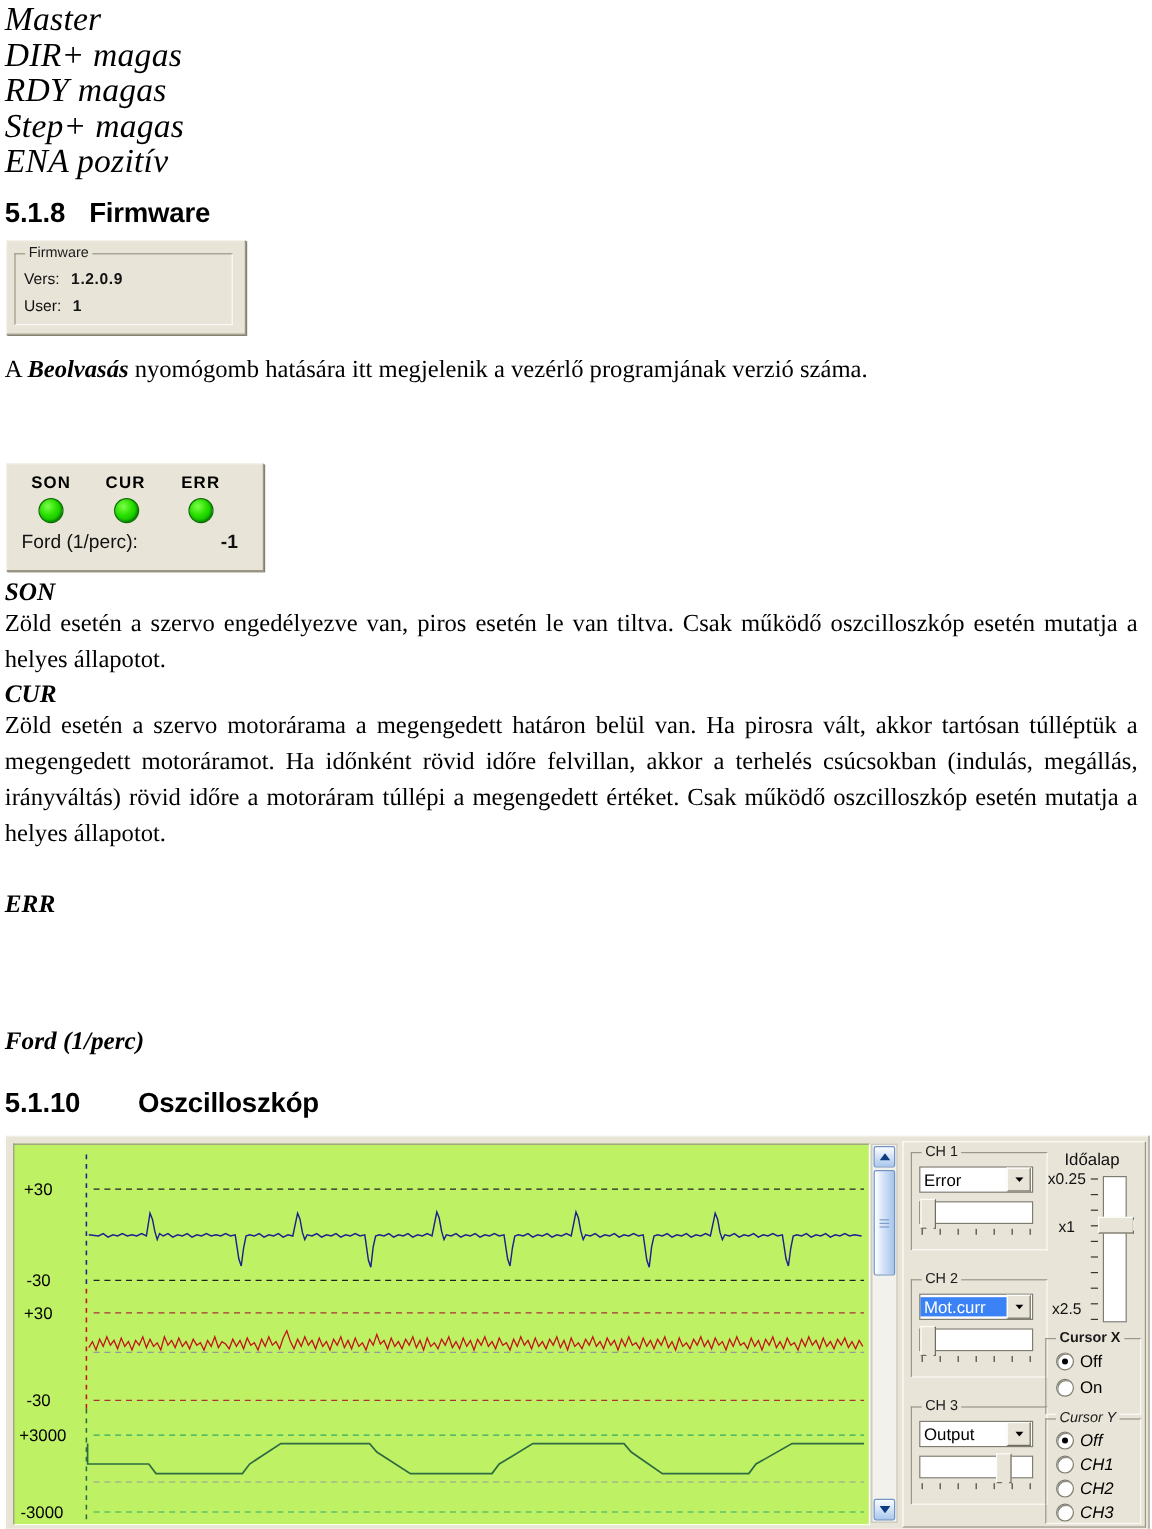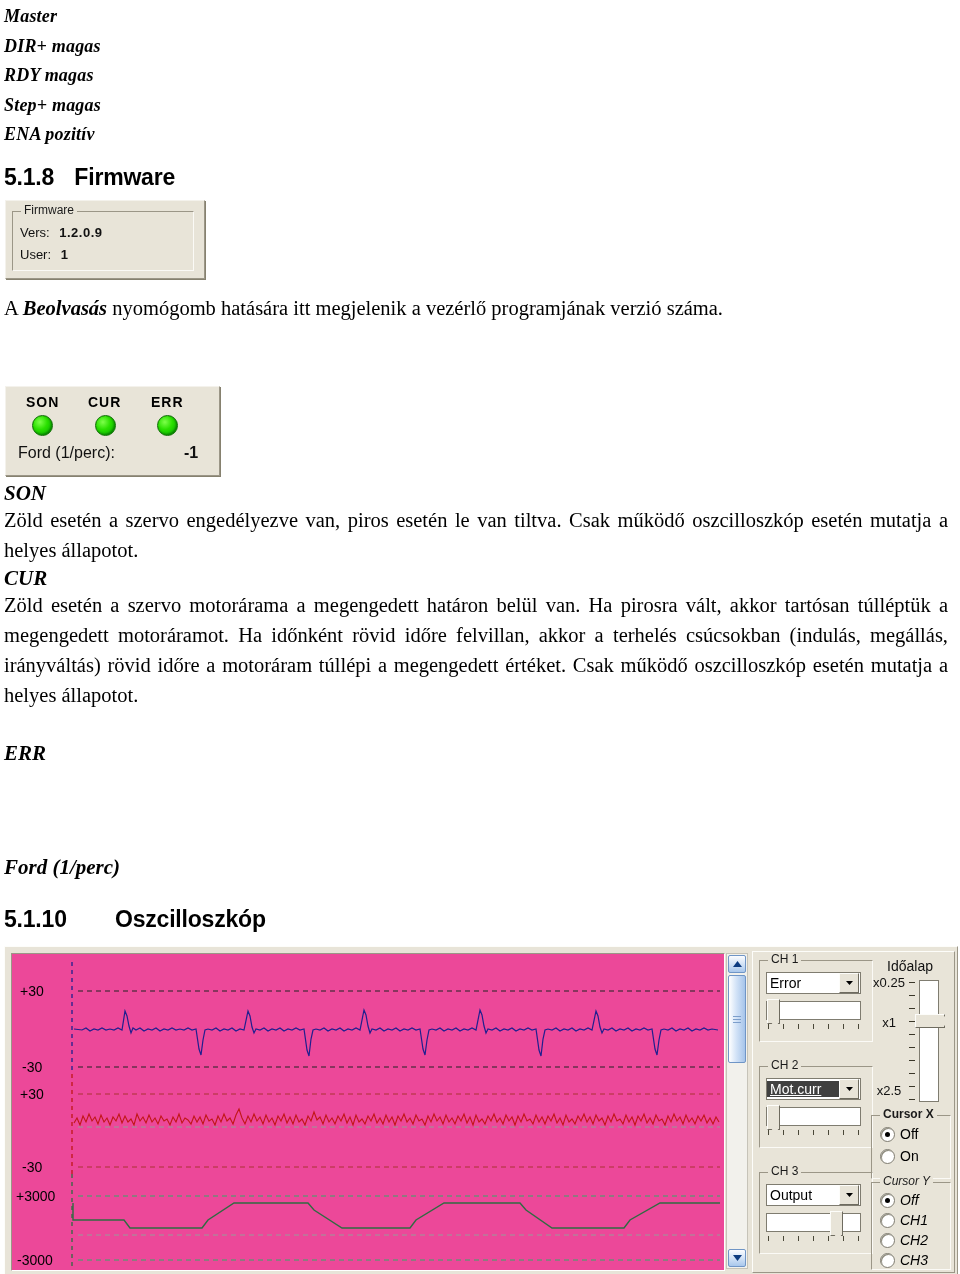--- a/index.html
+++ b/index.html
@@ -6,22 +6,22 @@
   body{
     width:960px;height:1274px;background:#ffffff;
     font-family:"Liberation Serif", serif;
     color:#000;overflow:hidden;position:relative;
   }
   .page{position:absolute;left:0;top:0;width:960px;height:1274px;}
 
   
   .sig-list{position:absolute;left:4px;top:2px;}
   .sig-list div{
-    font-family:"Liberation Serif",serif;font-weight:bold;font-style:italic;
-    font-size:18px;line-height:29.5px;letter-spacing:.2px;
+    font-family:"Liberation Serif",serif;font-weight:normal;font-style:italic;
+    font-size:28px;line-height:29.5px;letter-spacing:.2px;
   }
 
   
   .h2{
     position:absolute;font-family:"Liberation Sans",sans-serif;
     font-weight:bold;font-size:23px;letter-spacing:-.2px;white-space:nowrap;
   }
   .h2 .num{display:inline-block;}
   .h2 .ttl{display:inline-block;}
 
@@ -68,21 +68,21 @@
 
   
   #scope-window{
     position:absolute;left:4px;top:946px;width:952px;height:328px;
     background:#e8e4d8;border:1px solid #fdfdfa;
     border-right-color:#9b9687;border-bottom-color:#9b9687;
     font-family:"Liberation Sans",sans-serif;
   }
   #plot-frame{
     position:absolute;left:6px;top:6px;width:712px;height:316px;
-    background:#ec4899;border:1px solid #9b9687;
+    background:#bef264;border:1px solid #9b9687;
     border-right-color:#fff;border-bottom-color:#fff;overflow:hidden;
   }
   #plot-frame svg{display:block;}
 
   
   #scope-scrollbar{
     position:absolute;left:721px;top:6px;width:22px;height:316px;
     background:#f2f1ec;border:1px solid #c6c3b8;box-sizing:border-box;
   }
   .sbtn{
@@ -110,21 +110,21 @@
   }
   .chbox{position:absolute;width:112px;height:80px;}
   .combo{
     position:absolute;left:7px;top:12px;width:95px;height:22px;
     background:#fff;border:1px solid #7f7c70;box-sizing:border-box;
     display:flex;align-items:center;
   }
   .combo .txt{
     flex:1;font-size:14px;padding-left:3px;color:#000;white-space:nowrap;overflow:hidden;
   }
-  .combo .txt.sel{background:#404040;color:#fff;text-decoration:underline;}
+  .combo .txt.sel{background:#3b82f6;color:#fff;}
   .combo .arrow{
     width:18px;height:18px;margin-right:1px;flex:0 0 auto;
     background:#e8e4d8;border:1px solid #fdfdfa;
     border-right-color:#6e6b5f;border-bottom-color:#6e6b5f;
     display:flex;align-items:center;justify-content:center;
   }
   .trackwrap{position:absolute;left:7px;top:41px;width:95px;height:32px;}
   .track{
     position:absolute;left:0;top:0;width:95px;height:19px;
     background:#fff;border:1px solid #7f7c70;box-sizing:border-box;

